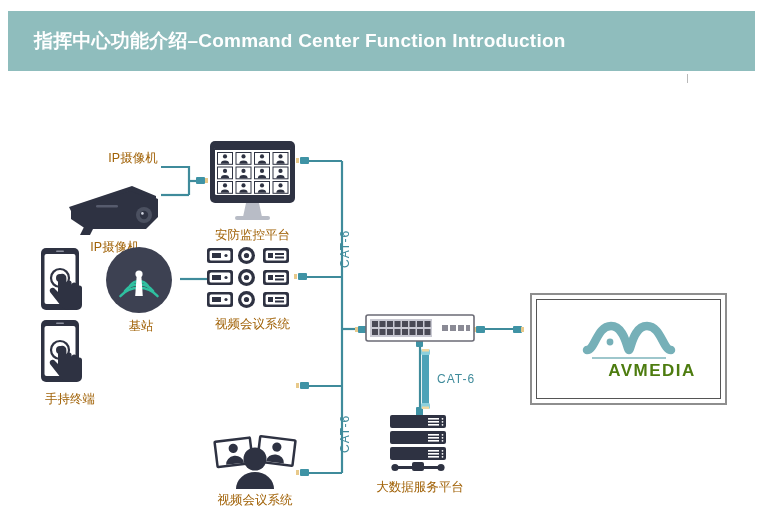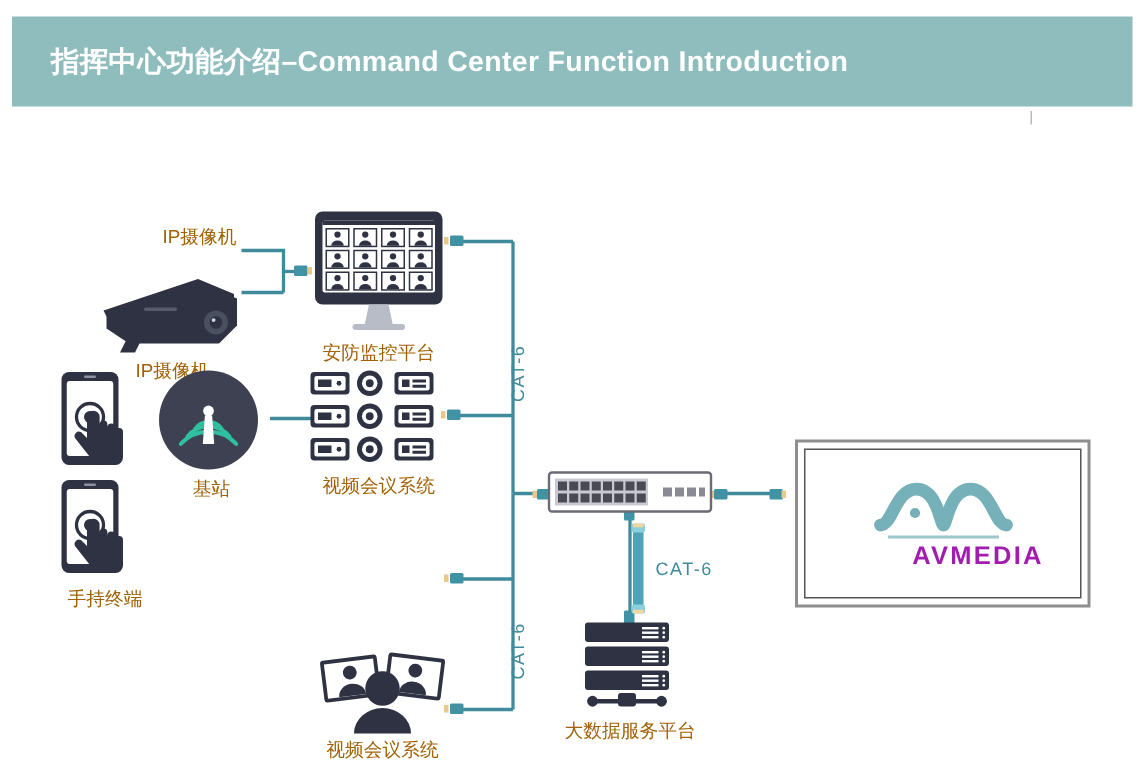--- a/index.html
+++ b/index.html
@@ -51,21 +51,21 @@
   #display-panel{
     position:absolute;left:530px;top:210px;width:197px;height:112px;
     border:2px solid #8e8e8e;background:#fff;
     box-sizing:border-box;padding:4px;
   }
   #display-inner{
     width:100%;height:100%;border:1px solid #555;box-sizing:border-box;
     display:flex;flex-direction:column;align-items:center;justify-content:center;
   }
   #brand-name{
-    color:#a21caf;font-size:17px;font-weight:bold;letter-spacing:1.5px;
+    color:#4d7c0f;font-size:17px;font-weight:bold;letter-spacing:1.5px;
     margin-top:1px;
     margin-left:47px;
   }
   #brand-rule{width:74px;height:2px;background:#9ec7cc;margin:1px 0 1px 0;}
 </style>
 </head>
 <body>
 
 <div id="title-bar">
   <div id="title-text">指挥中心功能介绍–Command Center Function Introduction</div>

